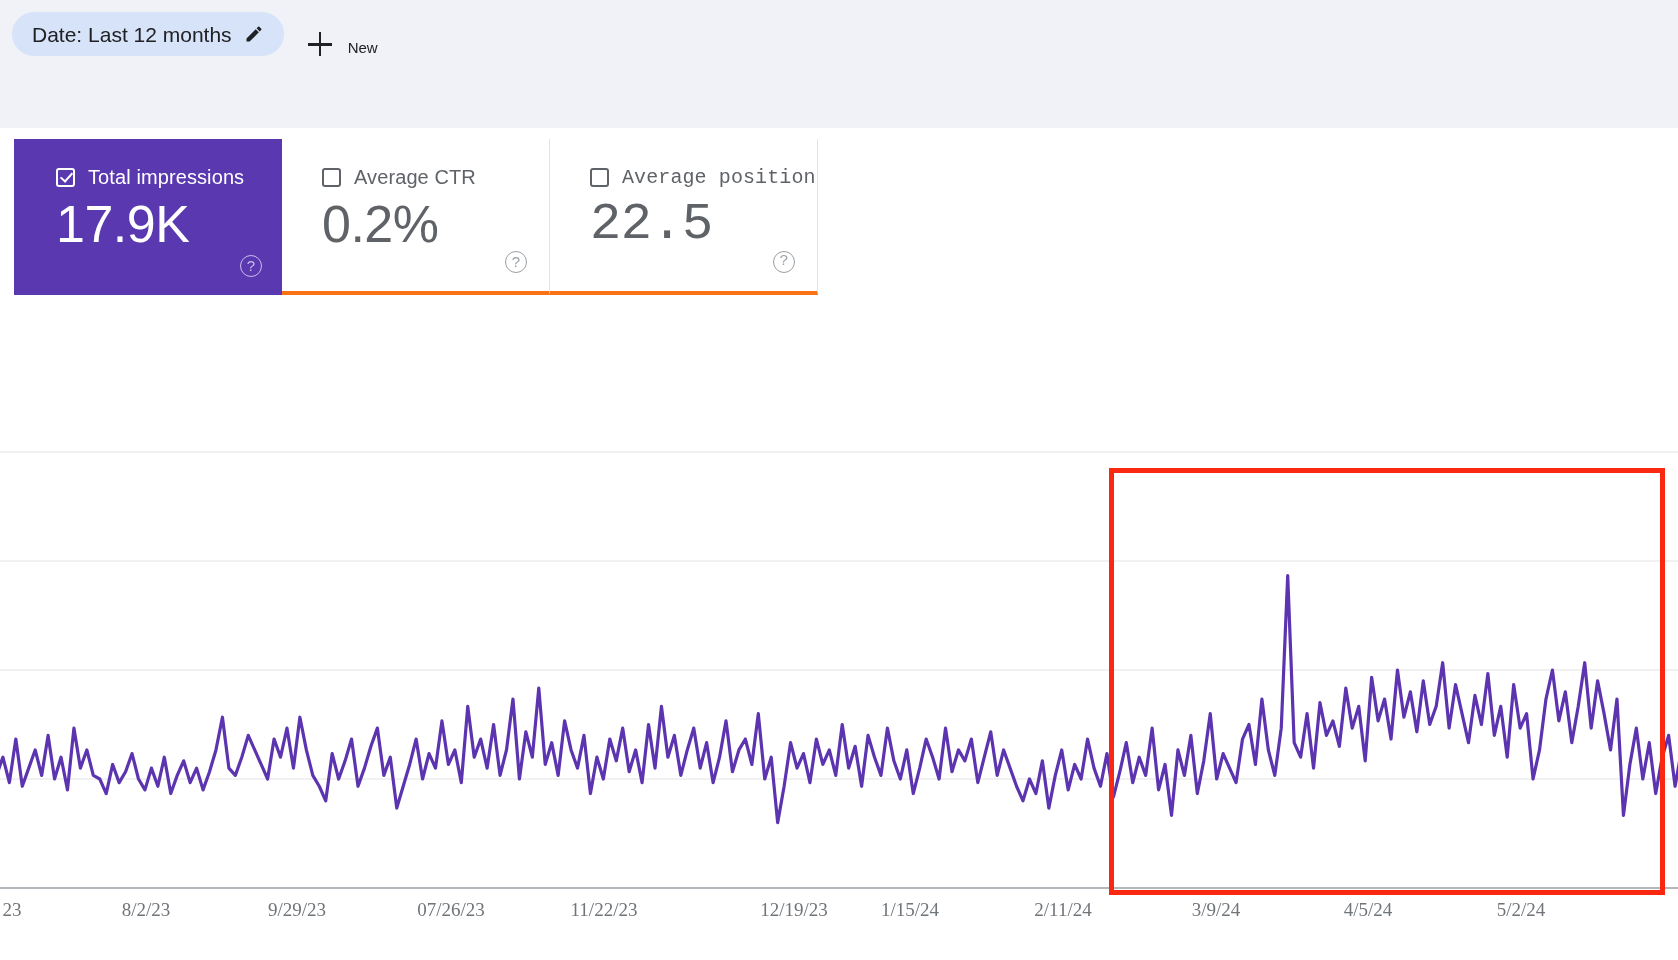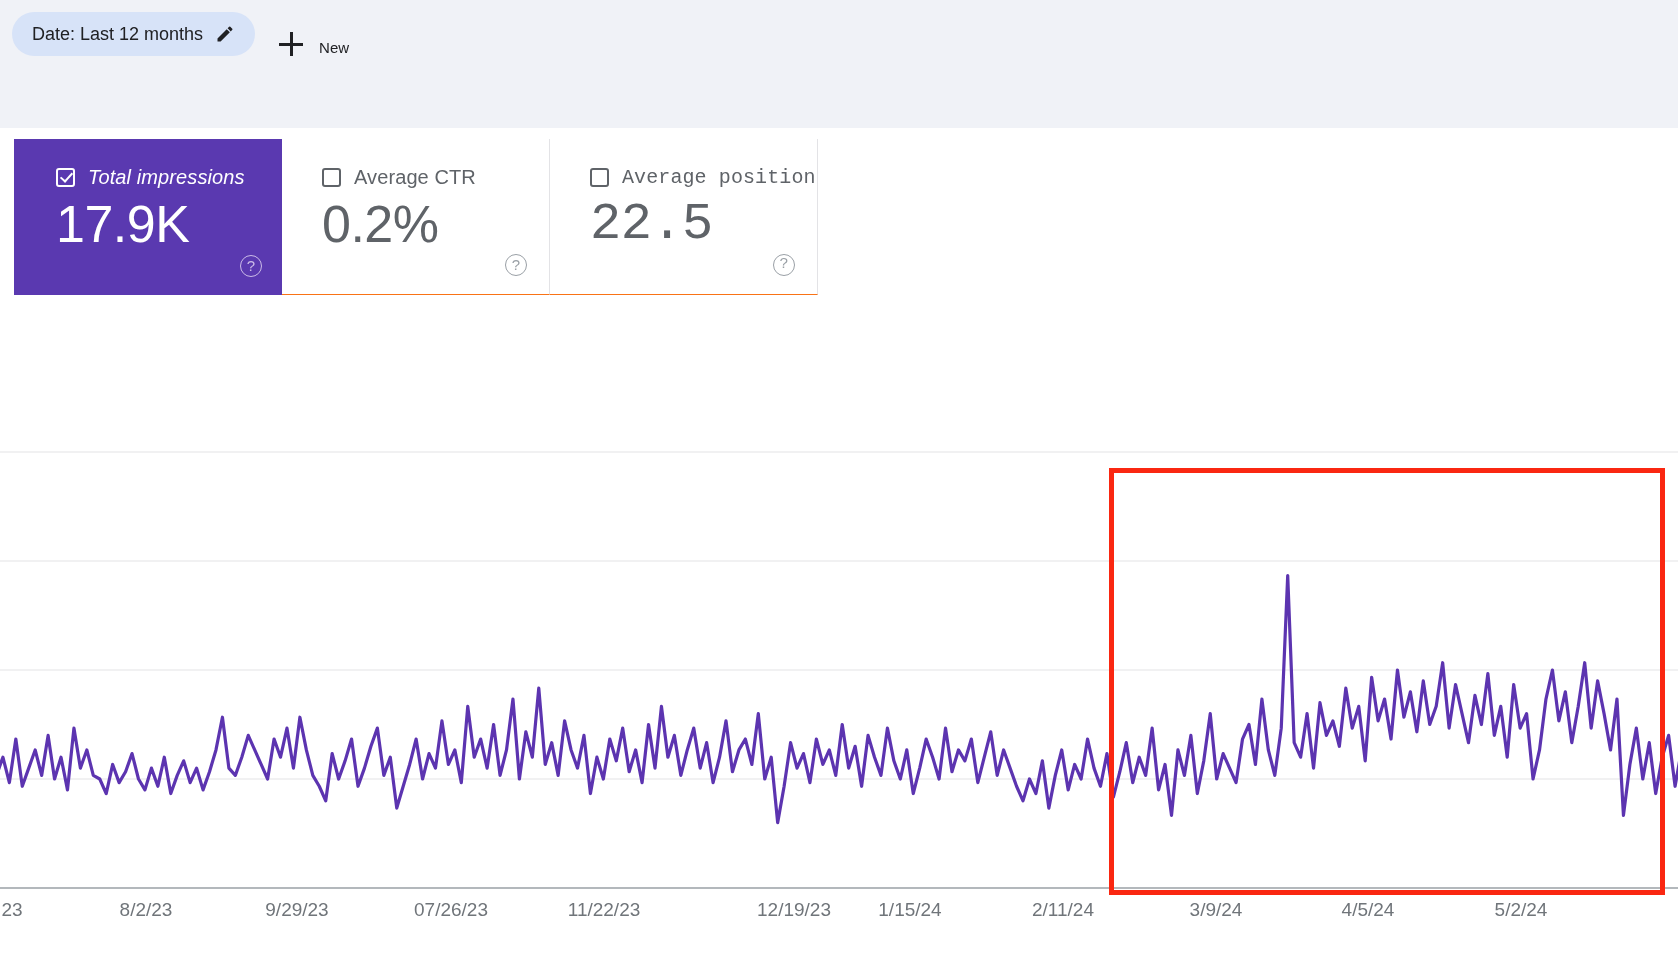--- a/index.html
+++ b/index.html
@@ -34,21 +34,21 @@
   }
   .chip {
     display: flex;
     align-items: center;
     gap: 12px;
     height: 44px;
     padding: 0 20px;
     border-radius: 22px;
     background: #D7E3F8;
     color: #202124;
-    font-size: 18px;
+    font-size: 21px;
     line-height: 1;
     white-space: nowrap;
     cursor: pointer;
     justify-content: center;
   }
   .chip-label { color: #202124; }
   .chip-ico {
     display: inline-block;
     width: 20px;
     height: 20px;
@@ -90,21 +90,21 @@
     display: flex;
     height: 156px;
   }
   .card {
     position: relative;
     box-sizing: border-box;
     width: 268px;
     height: 156px;
     background: #ffffff;
     border-right: 1px solid #e3e3e6;
-    border-bottom: 1px solid #f97316;
+    border-bottom: 4px solid #f97316;
     padding: 26px 0 0 40px;
   }
   .card:last-child { border-right: 1px solid #e3e3e6; font-family: Liberation Mono, monospace; }
   .card.selected {
     background: #5A39B0;
     border-right: none;
     border-bottom: none;
     padding-left: 42px;
   }
   .card-head {
@@ -133,21 +133,21 @@
     width: 5px; height: 10px;
     border: solid #ffffff;
     border-width: 0 2.3px 2.3px 0;
     transform: rotate(42deg);
   }
   .card-title {
     font-size: 20px;
     color: #5f6368;
     letter-spacing: 0.1px;
   }
-  .card.selected .card-title { color: #ffffff; font-style: italic; }
+  .card.selected .card-title { color: #ffffff; }
   .card-value {
     margin-top: 6px;
     font-size: 52px;
     color: #5f6368;
     font-weight: 400;
     letter-spacing: -0.5px;
     line-height: 1.15;
   }
   .card.selected .card-value { color: #ffffff; }
   .help {
@@ -193,20 +193,21 @@
   }
   .chart-svg { display: block; }
 
   .tick-label {
     position: absolute;
     font-size: 19px;
     color: #70757a;
     white-space: nowrap;
     transform: translateX(-50%);
     top: 899px;
+    font-family: Liberation Serif, serif;
   }
 
   .redbox {
     position: absolute;
     left: 1109px;
     top: 468px;
     width: 556px;
     height: 427px;
     border: 5px solid #FA2711;
     box-sizing: border-box;

